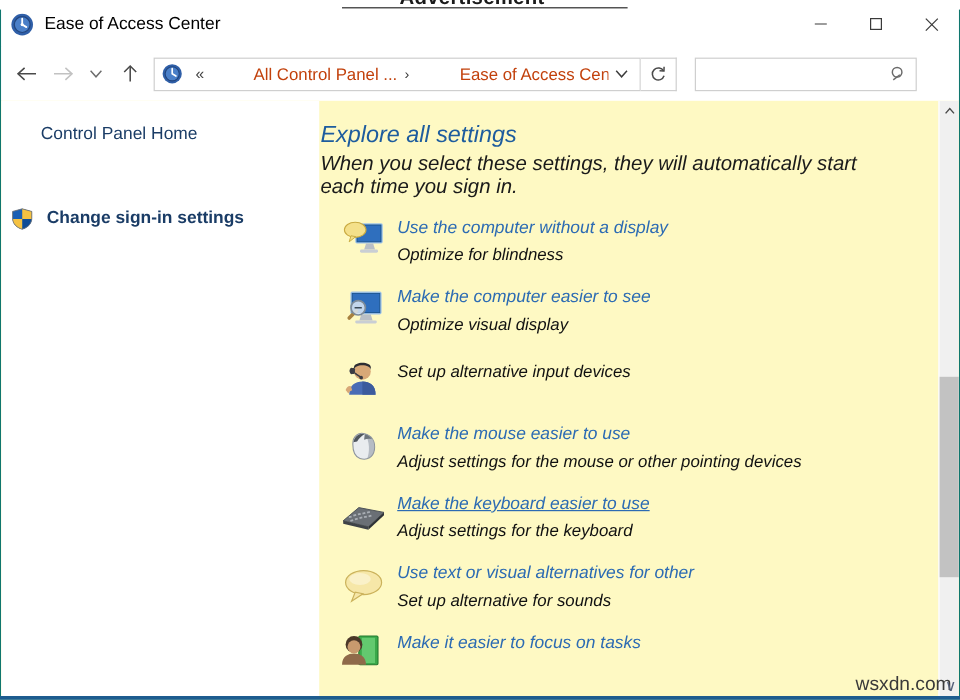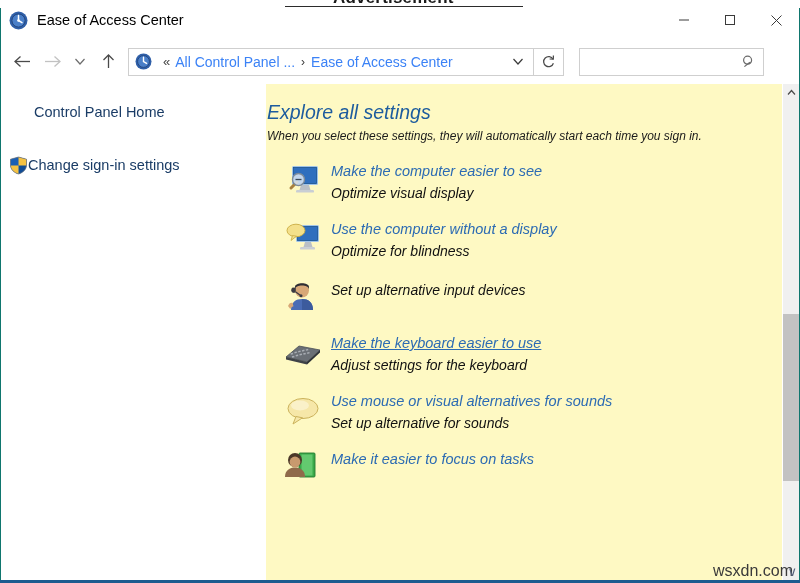--- a/index.html
+++ b/index.html
@@ -143,21 +143,21 @@
   .crumb-sep {
     color: #444;
     padding: 0 5px;
     font-size: 13px;
   }
   .crumb-chev {
     color: #3b3b3b;
     padding: 0 6px;
     font-size: 12px;
   }
-  .crumb { color: #3b82f6; }
+  .crumb { color: #c2410c; margin-left: 36px; }
   .addr-drop {
     width: 22px;
     display: flex;
     align-items: center;
     justify-content: center;
     flex: 0 0 22px;
   }
   .refresh-btn {
     width: 30px; height: 28px;
     border: 1px solid #cfcfcf;
@@ -213,22 +213,23 @@
     font-size: 14.5px;
     color: #1a3c66;
     padding: 0 0 0 33px;
     line-height: 20px;
     white-space: nowrap;
   }
   .task-row {
     display: flex;
     align-items: center;
     padding-left: 8px;
-    margin-top: 33px;
-    gap: 0;
+    margin-top: 50px;
+    gap: 11px;
+    font-weight: bold;
   }
   .shield-icon { width: 19px; height: 19px; flex: 0 0 19px; }
   .task-row .task-link { padding-left: 0; }
 
   
   .main {
     flex: 1 1 auto;
     padding: 16px 0 0 0;
     position: relative;
     overflow: hidden;
@@ -237,21 +238,21 @@
   .main-inner { padding-left: 1px; }
 
   .h1 {
     font-size: 19.5px;
     color: #1d5c9e;
     line-height: 24px;
     margin: 0 0 3px 0;
     font-weight: normal;
   }
   .intro {
-    font-size: 12px;
+    font-size: 17px;
     color: #1a1a1a;
     line-height: 19px;
     max-width: 482px;
     margin: 0 0 14px 0;
   }
 
   .setting-list { margin: 0; padding: 0; }
   .setting {
     display: flex;
     align-items: flex-start;
@@ -462,20 +463,39 @@
         <span class="task-link">Change sign-in settings</span>
       </div>
     </div>
 
     <div class="main">
       <div class="main-inner">
         <h1 class="h1">Explore all settings</h1>
         <div class="intro">When you select these settings, they will automatically start each time you sign in.</div>
 
         <div class="setting-list">
+
+          <div class="setting">
+            <span class="setting-icon">
+              <svg viewBox="0 0 40 40" width="40" height="40">
+                <rect x="13" y="6" width="23" height="17" rx="1.5" fill="#9fc3e8"></rect>
+                <rect x="14.5" y="7.5" width="20" height="14" fill="#2f6fbe"></rect>
+                <rect x="14.5" y="7.5" width="20" height="14" fill="none" stroke="#19538f" stroke-width="0.8"></rect>
+                <path d="M22 23 h6 l1.5 5 h-9 z" fill="#b9bfc6"></path>
+                <rect x="17" y="28" width="15" height="2.6" rx="1.2" fill="#c9ced4"></rect>
+                <ellipse cx="13" cy="11.5" rx="9" ry="6.3" fill="#f4e08a"></ellipse>
+                <ellipse cx="13" cy="11.5" rx="9" ry="6.3" fill="none" stroke="#c9ab42" stroke-width="0.9"></ellipse>
+                <path d="M9.5 16.5 L8 21.5 L13.5 17.2 Z" fill="#f4e08a" stroke="#c9ab42" stroke-width="0.8"></path>
+              </svg>
+            </span>
+            <div class="setting-text">
+              <a class="setting-title">Use the computer without a display</a>
+              <div class="setting-desc">Optimize for blindness</div>
+            </div>
+          </div>
 
           <div class="setting">
             <span class="setting-icon">
               <svg viewBox="0 0 40 40" width="40" height="40">
                 <rect x="9" y="5" width="26" height="19" rx="1.5" fill="#9fc3e8"></rect>
                 <rect x="10.5" y="6.5" width="23" height="16" fill="#2f6fbe"></rect>
                 <rect x="10.5" y="6.5" width="23" height="16" fill="none" stroke="#19538f" stroke-width="0.8"></rect>
                 <path d="M18 24 h8 l1.5 5 h-11 z" fill="#b9bfc6"></path>
                 <rect x="13" y="29" width="18" height="2.6" rx="1.2" fill="#c9ced4"></rect>
                 <line x1="8" y1="27" x2="14" y2="21" stroke="#a8813f" stroke-width="3" stroke-linecap="round"></line>
@@ -485,55 +505,51 @@
             </span>
             <div class="setting-text">
               <a class="setting-title">Make the computer easier to see</a>
               <div class="setting-desc">Optimize visual display</div>
             </div>
           </div>
 
           <div class="setting">
             <span class="setting-icon">
               <svg viewBox="0 0 40 40" width="40" height="40">
-                <rect x="13" y="6" width="23" height="17" rx="1.5" fill="#9fc3e8"></rect>
-                <rect x="14.5" y="7.5" width="20" height="14" fill="#2f6fbe"></rect>
-                <rect x="14.5" y="7.5" width="20" height="14" fill="none" stroke="#19538f" stroke-width="0.8"></rect>
-                <path d="M22 23 h6 l1.5 5 h-9 z" fill="#b9bfc6"></path>
-                <rect x="17" y="28" width="15" height="2.6" rx="1.2" fill="#c9ced4"></rect>
-                <ellipse cx="13" cy="11.5" rx="9" ry="6.3" fill="#f4e08a"></ellipse>
-                <ellipse cx="13" cy="11.5" rx="9" ry="6.3" fill="none" stroke="#c9ab42" stroke-width="0.9"></ellipse>
-                <path d="M9.5 16.5 L8 21.5 L13.5 17.2 Z" fill="#f4e08a" stroke="#c9ab42" stroke-width="0.8"></path>
-              </svg>
-            </span>
-            <div class="setting-text">
-              <a class="setting-title">Use the computer without a display</a>
-              <div class="setting-desc">Optimize for blindness</div>
-            </div>
-          </div>
-
-          <div class="setting">
-            <span class="setting-icon">
-              <svg viewBox="0 0 40 40" width="40" height="40">
                 <path d="M8 33 C8 25 13 22 19 22 C25 22 30 25 30 33 Z" fill="#4a6cb5"></path>
                 <path d="M19 22 C25 22 30 25 30 33 L19 33 Z" fill="#3c5b9d"></path>
                 <circle cx="19" cy="13.5" r="7" fill="#d8a877"></circle>
                 <path d="M12 12.5 C12 7 26 7 26 12.5 L26 10 C26 5 12 5 12 10 Z" fill="#2e2e33"></path>
                 <path d="M11.2 11 a1.9 2.6 0 1 0 0.2 4 Z" fill="#3b3b42"></path>
                 <rect x="10.2" y="10.5" width="2.6" height="5.2" rx="1.3" fill="#3b3b42"></rect>
                 <path d="M12.8 15 q3.5 2.6 4.5 3.2" stroke="#3b3b42" stroke-width="1.3" fill="none"></path>
                 <circle cx="18" cy="18.7" r="1.5" fill="#3b3b42"></circle>
                 <path d="M5 29 q1.5 -4 4.5 -3.2 l1 3.5 q-2.5 0.6 -3.2 2.6 Z" fill="#d8a877"></path>
               </svg>
             </span>
             <div class="setting-text">
               <div class="setting-desc">Set up alternative input devices</div>
             </div>
           </div>
 
+          <div class="setting">
+            <span class="setting-icon">
+              <svg viewBox="0 0 40 40" width="40" height="40">
+                <path d="M11 18 C11 11 16 8 21 9.5 C27 11 30 16 29 23 C28 29 23 32 17 30 C12 28.4 11 23 11 18 Z" fill="#e9ecef"></path>
+                <path d="M21 9.5 C27 11 30 16 29 23 C28.4 26.6 26 29 23 30.3 C25 25 25.5 16 21 9.5 Z" fill="#b6bcc4"></path>
+                <path d="M11.4 16.5 C12.4 11.5 16.6 8.6 21 9.6 C19 11 16.2 12.8 14.6 16 Z" fill="#4f565e"></path>
+                <path d="M21 9.6 C23.6 10.2 25.8 11.8 27.2 14 C25 13.4 22.6 13.6 20.4 14.4 Z" fill="#6d757e"></path>
+                <path d="M11 18 C11 11 16 8 21 9.5 C27 11 30 16 29 23 C28 29 23 32 17 30 C12 28.4 11 23 11 18 Z" fill="none" stroke="#8d949c" stroke-width="0.9"></path>
+              </svg>
+            </span>
+            <div class="setting-text">
+              <a class="setting-title">Make the mouse easier to use</a>
+              <div class="setting-desc">Adjust settings for the mouse or other pointing devices</div>
+            </div>
+          </div>
 
           <div class="setting">
             <span class="setting-icon">
               <svg viewBox="0 0 40 40" width="40" height="40">
                 <path d="M3 24 L16 13 L37 17 L24 29 Z" fill="#6a6f75"></path>
                 <path d="M3 24 L16 13 L37 17 L24 29 Z" fill="none" stroke="#4a4f55" stroke-width="0.8"></path>
                 <path d="M3 24 L24 29 L24 31.5 L3 26.4 Z" fill="#3e4247"></path>
                 <path d="M24 29 L37 17 L37 19.4 L24 31.5 Z" fill="#2d3136"></path>
                 <g fill="#a9aeb4">
                   <rect x="7.5" y="20.3" width="2.4" height="1.5" transform="rotate(-14 7.5 20.3)"></rect>
@@ -558,21 +574,21 @@
           <div class="setting">
             <span class="setting-icon">
               <svg viewBox="0 0 40 40" width="40" height="40">
                 <ellipse cx="20" cy="17.5" rx="15" ry="10" fill="#f6e7a8"></ellipse>
                 <ellipse cx="20" cy="17.5" rx="15" ry="10" fill="none" stroke="#cbb25b" stroke-width="1"></ellipse>
                 <ellipse cx="17" cy="14.5" rx="9" ry="5" fill="#fbf4d4" opacity="0.75"></ellipse>
                 <path d="M13 25.5 L10 33 L19.5 26.8 Z" fill="#f6e7a8" stroke="#cbb25b" stroke-width="1"></path>
               </svg>
             </span>
             <div class="setting-text">
-              <a class="setting-title">Use mouse or visual alternatives for sounds</a>
+              <a class="setting-title">Use text or visual alternatives for other</a>
               <div class="setting-desc">Set up alternative for sounds</div>
             </div>
           </div>
 
           <div class="setting">
             <span class="setting-icon">
               <svg viewBox="0 0 40 40" width="40" height="40">
                 <rect x="16" y="4" width="16" height="24" rx="1" fill="#3aa94a"></rect>
                 <rect x="16" y="4" width="16" height="24" rx="1" fill="none" stroke="#247a30" stroke-width="0.9"></rect>
                 <rect x="18.5" y="5.5" width="11" height="21" fill="#63c96f"></rect>

